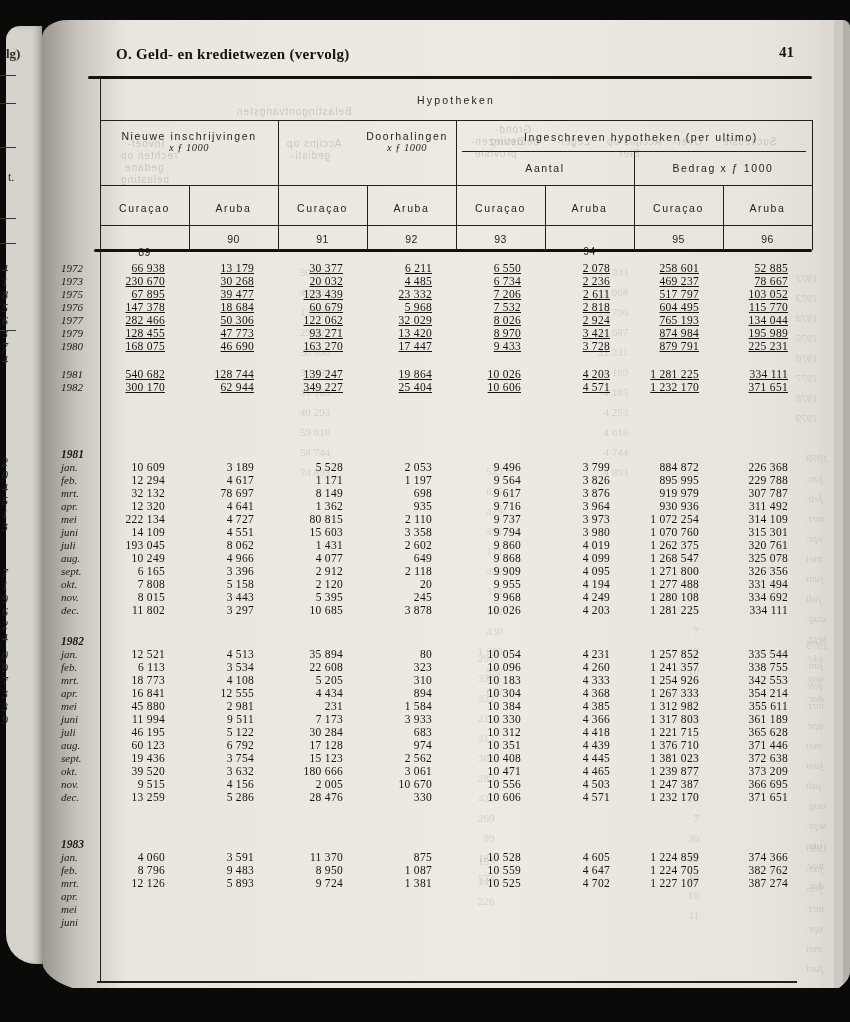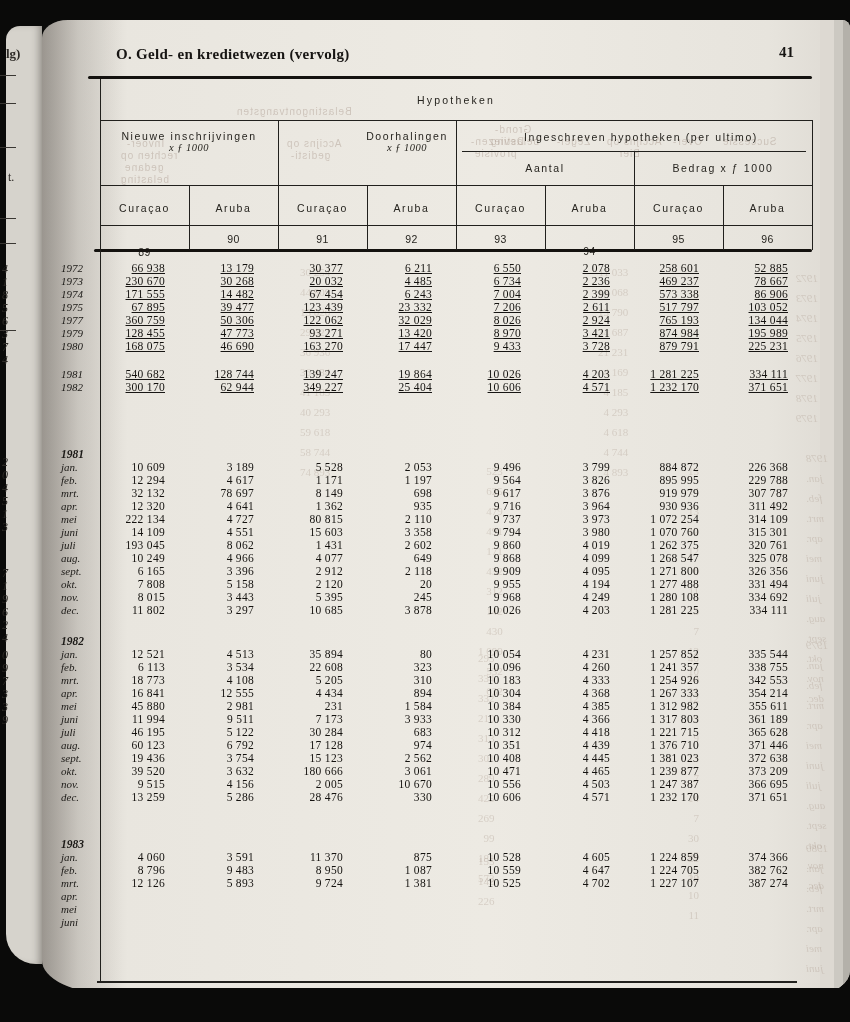--- a/index.html
+++ b/index.html
@@ -322,44 +322,44 @@
             <span class="cell">230 670</span>
             <span class="cell">30 268</span>
             <span class="cell">20 032</span>
             <span class="cell">4 485</span>
             <span class="cell">6 734</span>
             <span class="cell">2 236</span>
             <span class="cell">469 237</span>
             <span class="cell">78 667</span>
           </div>
           <div class="row">
-            <span class="rlabel">1974</span>
-            <span class="cell">171 555</span>
-            <span class="cell">14 482</span>
-            <span class="cell">67 454</span>
-            <span class="cell">6 243</span>
-            <span class="cell">7 004</span>
-            <span class="cell">2 399</span>
-            <span class="cell">573 338</span>
-            <span class="cell">86 906</span>
-          </div>
-          <div class="row">
             <span class="rlabel">1975</span>
             <span class="cell">67 895</span>
             <span class="cell">39 477</span>
             <span class="cell">123 439</span>
             <span class="cell">23 332</span>
             <span class="cell">7 206</span>
             <span class="cell">2 611</span>
             <span class="cell">517 797</span>
             <span class="cell">103 052</span>
           </div>
           <div class="row">
+            <span class="rlabel">1976</span>
+            <span class="cell">147 378</span>
+            <span class="cell">18 684</span>
+            <span class="cell">60 679</span>
+            <span class="cell">5 968</span>
+            <span class="cell">7 532</span>
+            <span class="cell">2 818</span>
+            <span class="cell">604 495</span>
+            <span class="cell">115 770</span>
+          </div>
+          <div class="row">
             <span class="rlabel">1977</span>
-            <span class="cell">360 759</span>
+            <span class="cell">282 466</span>
             <span class="cell">50 306</span>
             <span class="cell">122 062</span>
             <span class="cell">32 029</span>
             <span class="cell">8 026</span>
             <span class="cell">2 924</span>
             <span class="cell">765 193</span>
             <span class="cell">134 044</span>
           </div>
           <div class="row">
             <span class="rlabel">1979</span>

